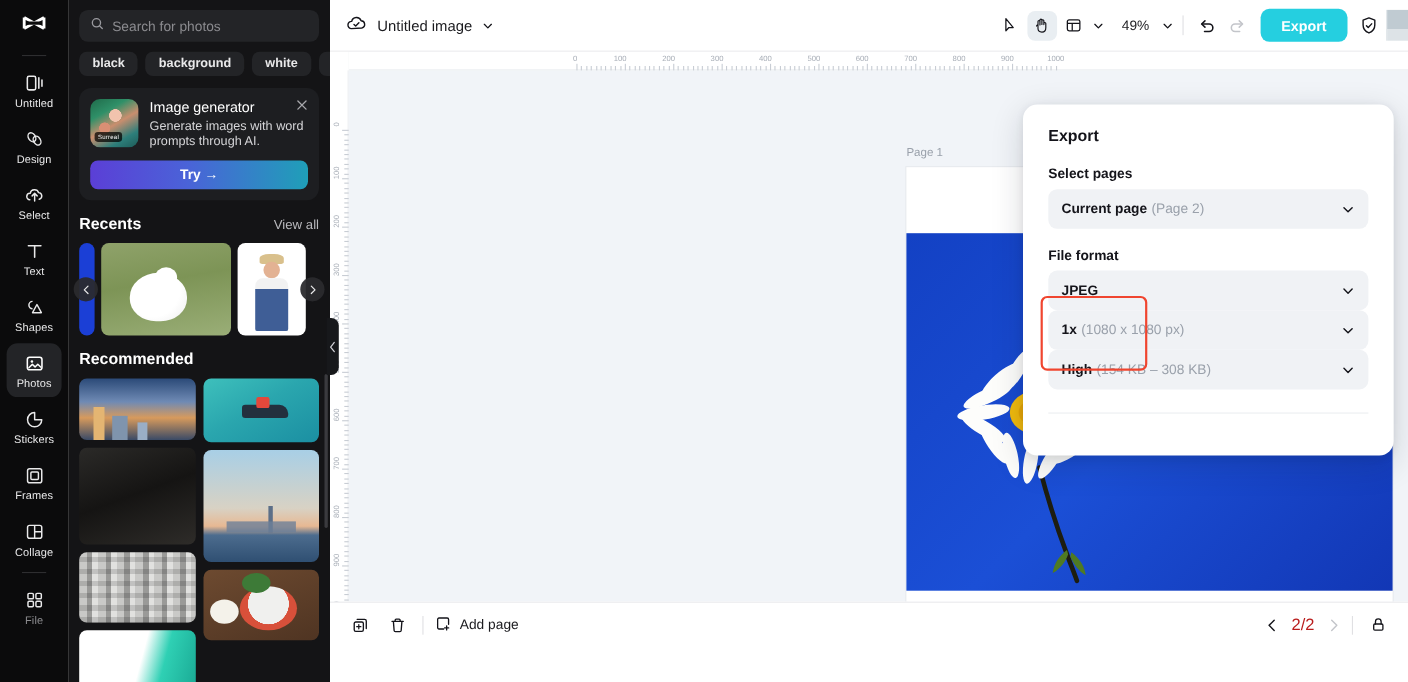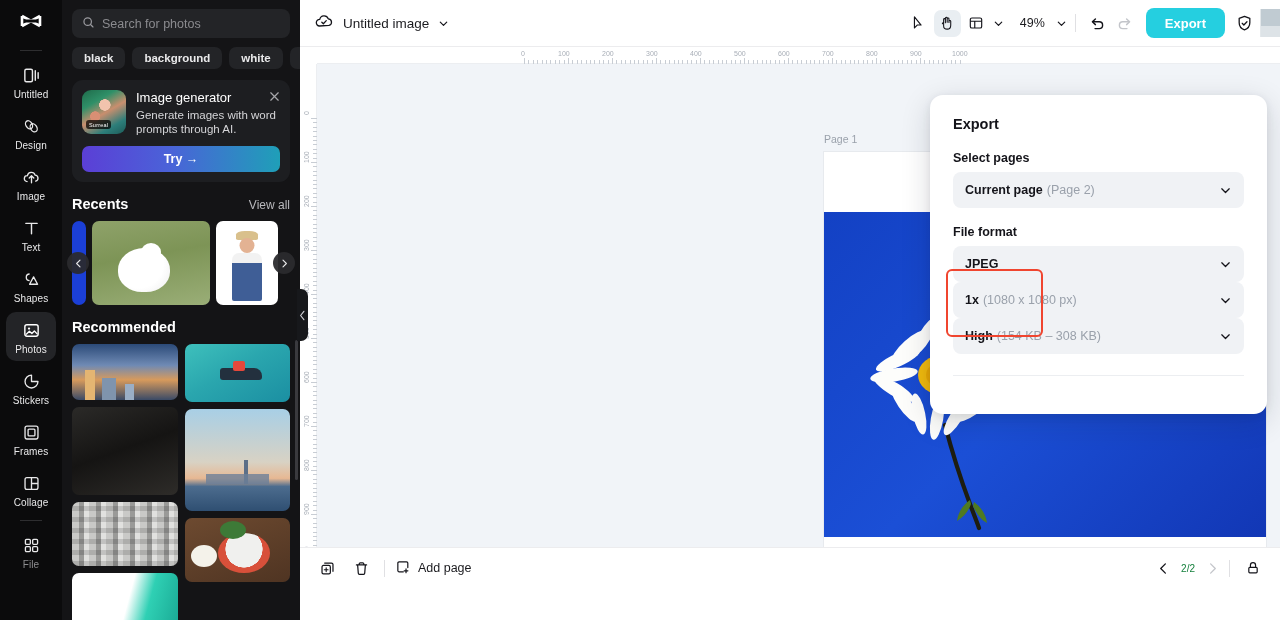--- a/index.html
+++ b/index.html
@@ -164,21 +164,21 @@
   }
   .bottombar {
     height: 41px; flex: 0 0 41px; background: #fff; border-top: 1px solid #ececee;
     display: flex; align-items: center; padding: 0 14px; position: relative; z-index: 4;
   }
   .bb-btn { width: 26px; height: 26px; display:flex; align-items:center; justify-content:center; cursor:pointer; }
   .bb-sep { width:1px; height:17px; background:#e0e0e3; margin: 0 10px; }
   .addpage { display: flex; align-items: center; gap: 7px; cursor: pointer; }
   .addpage span { font-size: 12.5px; color: #1b1b1f; font-weight: 500; }
   .pgnav { display: flex; align-items: center; gap: 11px; }
-  .pgnum { font-size: 10px; color: #15803d; font-weight: 500; }
+  .pgnum { font-size: 15px; color: #b91c1c; font-weight: 500; }
 
   
   .export-pop {
     position: absolute; right: 13px; top: 48px; width: 337px;
     background: #fff; border-radius: 13px; padding: 21px 23px 22px;
     box-shadow: 0 8px 30px rgba(16,24,40,.16), 0 2px 8px rgba(16,24,40,.08);
     z-index: 20;
   }
   .exp-title { font-size: 14.5px; font-weight: 700; color: #14141a; }
   .exp-label { font-size: 12.5px; font-weight: 700; color: #14141a; margin: 17px 0 7px; }
@@ -232,21 +232,21 @@
         </span>
       <span class="rl">Design</span>
     </div>
     <div class="rail-item">
       <span class="ri">
           <svg width="19" height="19" viewBox="0 0 20 20">
             <path d="M5.4 14.3a3.1 3.1 0 0 1 .3-6.2 4.2 4.2 0 0 1 8.1-.6 3.2 3.2 0 0 1 .6 6.3" stroke="#e9e9ea" stroke-width="1.4" fill="none" stroke-linecap="round"></path>
             <path d="M10 15.6V8.4M7.6 10.6 10 8.2l2.4 2.4" stroke="#e9e9ea" stroke-width="1.4" fill="none" stroke-linecap="round" stroke-linejoin="round"></path>
           </svg>
         </span>
-      <span class="rl">Image</span>
+      <span class="rl">Select</span>
     </div>
     <div class="rail-item">
       <span class="ri">
           <svg width="19" height="19" viewBox="0 0 20 20">
             <path d="M4 4.6h12M10 4.6v11" stroke="#e9e9ea" stroke-width="1.5" stroke-linecap="round"></path>
           </svg>
         </span>
       <span class="rl">Text</span>
     </div>
     <div class="rail-item">

